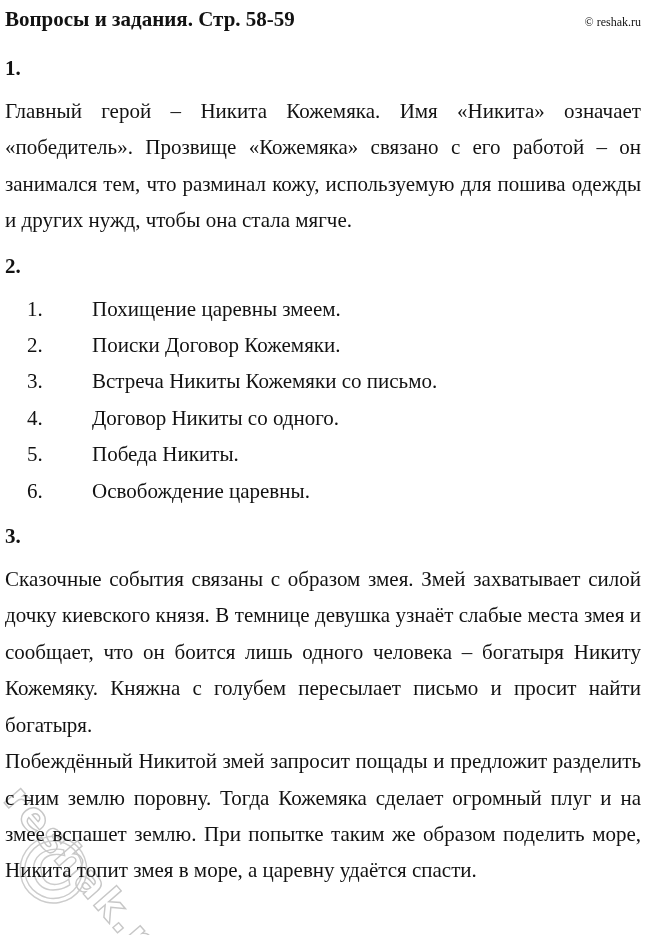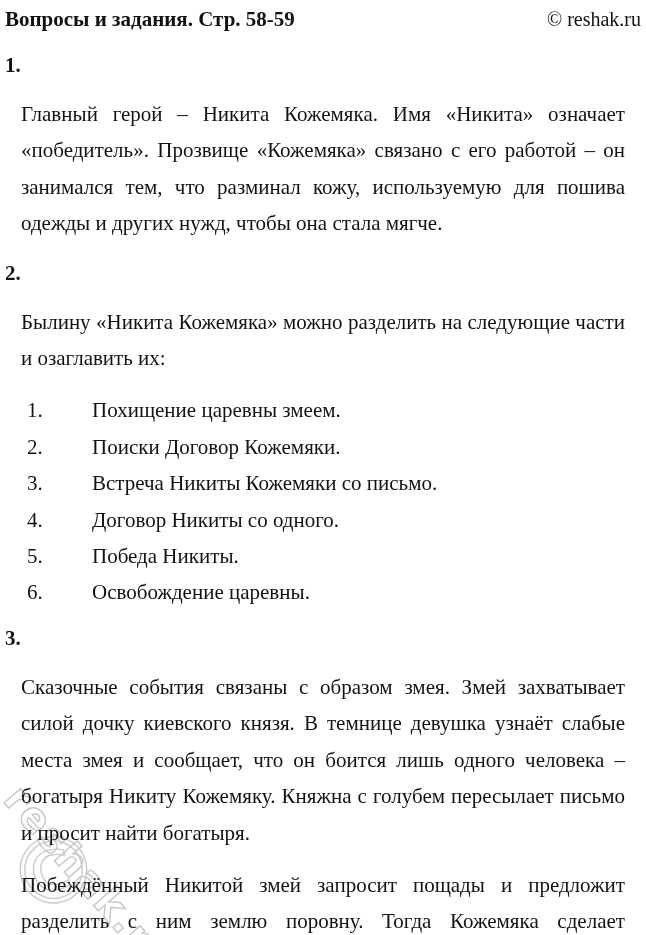--- a/index.html
+++ b/index.html
@@ -56,30 +56,30 @@
     justify-content: space-between;
     align-items: baseline;
     line-height: 30px;
     margin-bottom: 16px;
   }
   .doc-title {
     font-weight: bold;
     font-size: 21px;
   }
   .doc-copyright {
-    font-size: 20px;
+    font-size: 12px;
   }
   .section-num {
     font-weight: bold;
     font-size: 21px;
     line-height: 30px;
     margin: 12px 0 10px 0;
   }
   p.body-text {
-    margin: 16px;
+    margin: 0;
     font-size: 21px;
     line-height: 36.4px;
     text-align: justify;
     text-align-last: left;
   }
   .italic { }
   ol.answer-list {
     list-style: none;
     margin: 0;
     padding: 0;
@@ -113,21 +113,20 @@
       <span class="doc-copyright">© reshak.ru</span>
     </div>
 
     <div class="section">
       <div class="section-num">1.</div>
       <p class="body-text">Главный герой – Никита Кожемяка. Имя «Никита» означает «победитель». Прозвище «Кожемяка» связано с его работой – он занимался тем, что разминал кожу, используемую для пошива одежды и других нужд, чтобы она стала мягче.</p>
     </div>
 
     <div class="section">
       <div class="section-num">2.</div>
-      <p class="body-text">Былину «Никита Кожемяка» можно разделить на следующие части и озаглавить их:</p>
       <ol class="answer-list">
         <li>
           <span class="li-num">1.</span>
           <span class="li-text">Похищение царевны змеем.</span>
         </li>
         <li>
           <span class="li-num">2.</span>
           <span class="li-text">Поиски Договор Кожемяки.</span>
         </li>
         <li>

